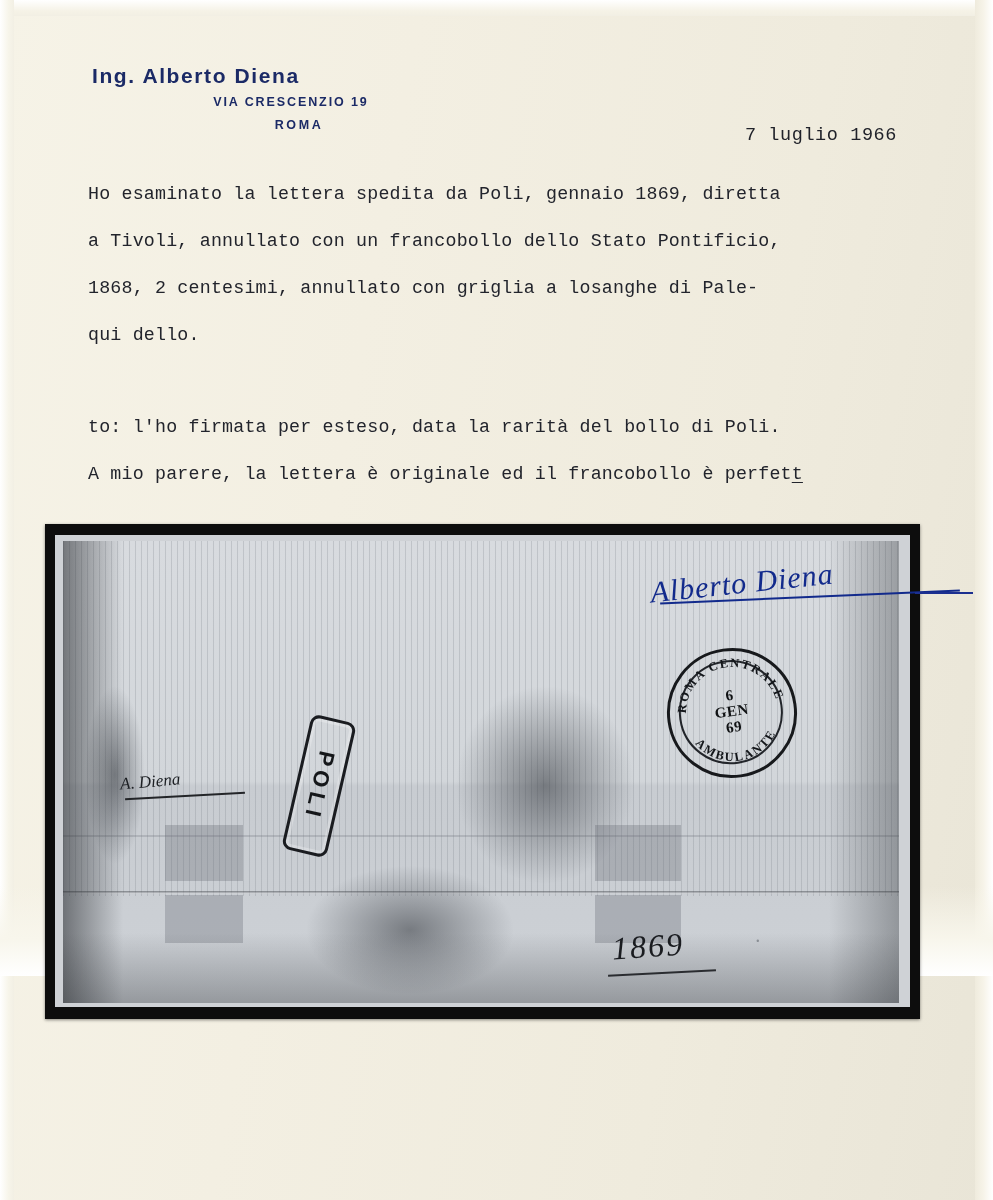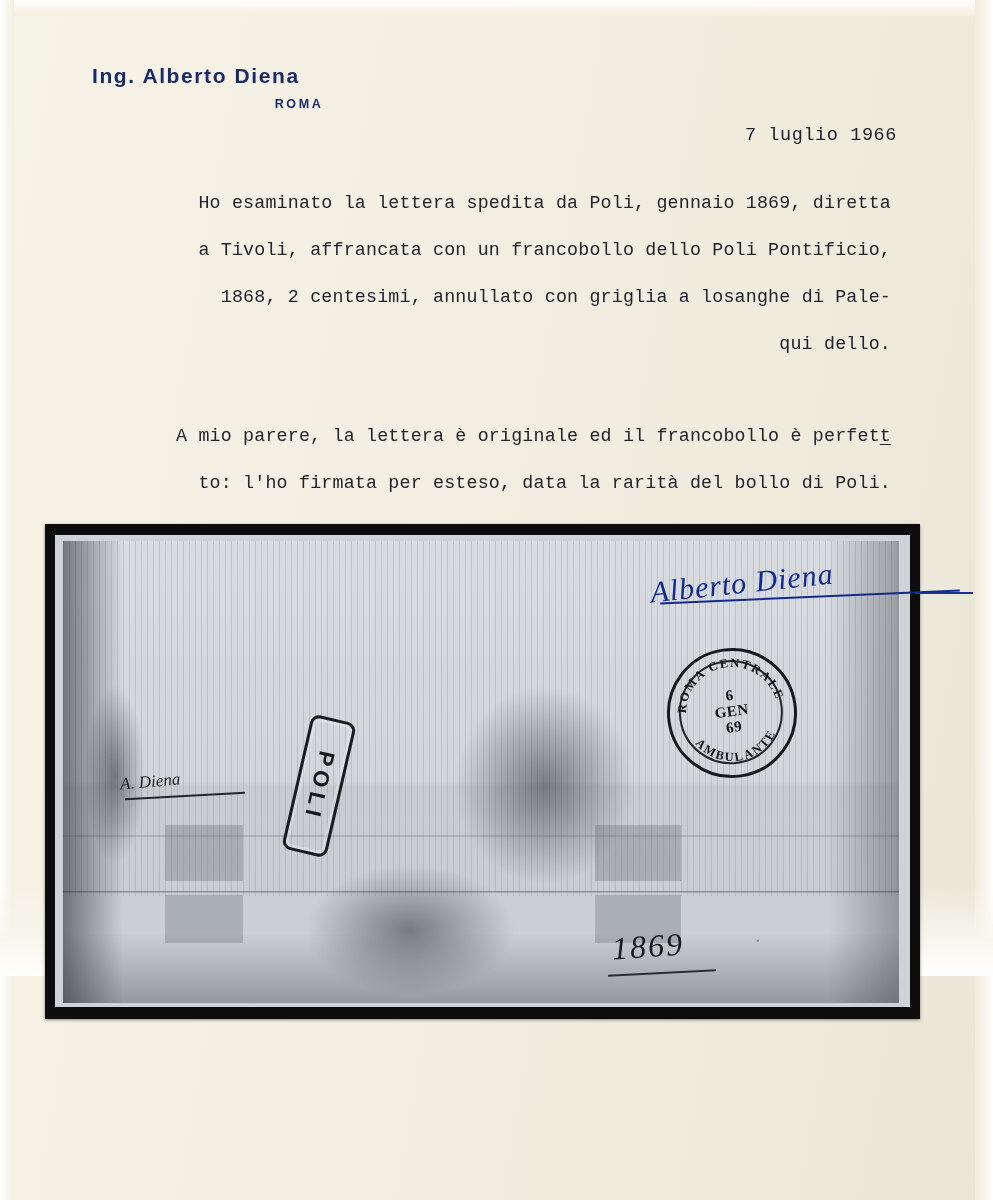--- a/index.html
+++ b/index.html
@@ -112,22 +112,21 @@
     left: 80px;
     top: 163px;
     width: 828px;
     font-family: "Liberation Mono", monospace;
     font-size: 18.3px;
     line-height: 47px;
     color: #22242c;
     letter-spacing: 0.2px;
   }
   .body p {
-    margin: 17px;
-    text-align: right;
+    margin: 8px;
   }
   .body p.para2 {
     margin-top: 45px;
   }
   .body .line {
     display: block;
     white-space: pre;
   }
   .underline-last {
     text-decoration: underline;
@@ -371,35 +370,36 @@
 
 <div id="page">
   <div class="sheet"></div>
   <div class="sheet-edge-top"></div>
   <div class="sheet-edge-left"></div>
   <div class="sheet-edge-right"></div>
   <div class="sheet-edge-bottom"></div>
 
   <div class="letterhead">
     <div class="lh-name">Ing. Alberto Diena</div>
+    <div class="lh-street">VIA CRESCENZIO 19</div>
     <div class="lh-city">ROMA</div>
   </div>
 
   <div class="date">7 luglio 1966</div>
 
   <div class="body">
     <p class="para1">
       <span class="line">Ho esaminato la lettera spedita da Poli, gennaio 1869, diretta</span>
-      <span class="line">a Tivoli, affrancata con un francobollo dello Poli Pontificio,</span>
+      <span class="line">a Tivoli, annullato con un francobollo dello Stato Pontificio,</span>
       <span class="line">1868, 2 centesimi, annullato con griglia a losanghe di Pale-</span>
       <span class="line">qui dello.</span>
     </p>
     <p class="para2">
+      <span class="line">to: l'ho firmata per esteso, data la rarità del bollo di Poli.</span>
       <span class="line"><span>A mio parere, la lettera è originale ed il francobollo è perfet</span><span class="underline-last">t</span></span>
-      <span class="line">to: l'ho firmata per esteso, data la rarità del bollo di Poli.</span>
     </p>
   </div>
 
   <div class="photo-frame">
     <div class="photo-inner">
       <div class="cover-paper"></div>
       <div class="laid-lines"></div>
       <div class="fold-line2"></div>
       <div class="fold-line"></div>
 

